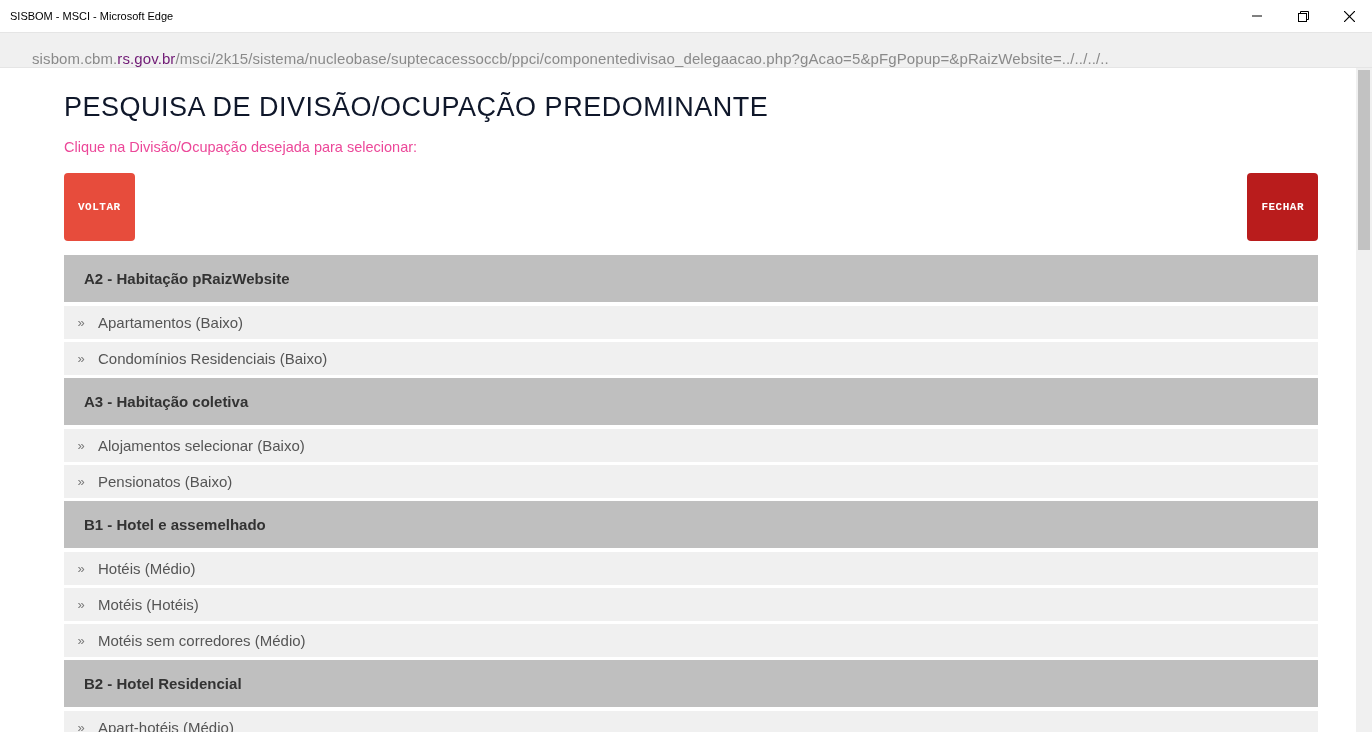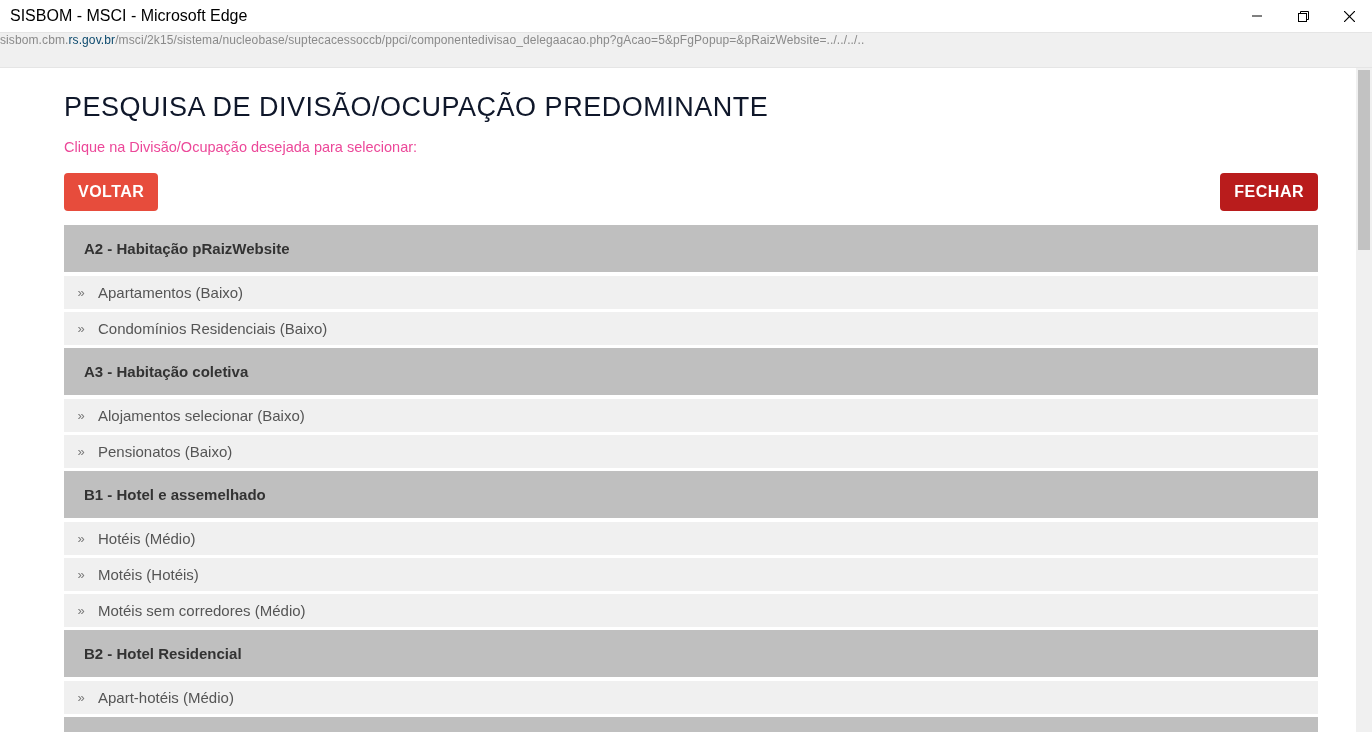--- a/index.html
+++ b/index.html
@@ -1,31 +1,31 @@
 <!DOCTYPE html>
 <html><head>
 <meta charset="utf-8">
 <style>
   * { box-sizing: border-box; margin: 0; padding: 0; }
   html, body { width: 1372px; height: 732px; overflow: hidden; font-family: "Segoe UI", Arial, sans-serif; background: #fff; }
   .window-titlebar { height: 32px; display: flex; align-items: center; justify-content: space-between; padding: 0 0 0 10px; background: #fff; }
-  .window-title { font-size: 16px; color: #000; }
+  .window-title { font-size: 11px; color: #000; }
   .window-controls { display: flex; }
   .win-btn { width: 46px; height: 32px; display: flex; align-items: center; justify-content: center; font-size: 14px; color: #000; }
   .win-btn svg { display: block; }
-  .addr-bar { height: 36px; background: #f0f0f0; border-top: 1px solid #e5e5e5; border-bottom: 1px solid #e5e5e5; display: flex; align-items: flex-start; padding: 0 0; font-size: 12px; color: #8a8a8a; letter-spacing: 0.1px; }
-  .addr-dark { color: #0c4a6e; }
+  .addr-bar { height: 36px; background: #f0f0f0; border-top: 1px solid #e5e5e5; border-bottom: 1px solid #e5e5e5; display: flex; align-items: flex-end; padding: 0 32px; font-size: 15px; color: #8a8a8a; letter-spacing: 0.1px; }
+  .addr-dark { color: #701a75; }
   .viewport { position: relative; height: calc(732px - 32px - 36px); overflow: hidden; }
   .scroll-track { position: absolute; right: 0; top: 0; width: 16px; height: 100%; background: #f0f0f0; }
   .scroll-thumb { position: absolute; right: 2px; top: 2px; width: 12px; height: 180px; background: #c2c2c2; border-radius: 0; }
   .content { padding: 24px 54px 0 64px; color: #555; }
   h1 { font-size: 27px; font-weight: 400; letter-spacing: 0.5px; color: #0f172a; margin-bottom: 16px; }
   .subtitle { font-size: 14.5px; color: #ec4899; margin-bottom: 18px; }
   .btn-row { display: flex; justify-content: space-between; margin-bottom: 14px; }
-  .btn { display: inline-flex; align-items: center; justify-content: center; padding: 10px 14px; font-size: 16px; font-weight: 700; letter-spacing: 0.5px; border-radius: 4px; border: none; cursor: pointer; text-transform: uppercase; }
+  .btn { display: inline-flex; align-items: center; justify-content: center; padding: 28px 14px; font-size: 11px; font-weight: 700; letter-spacing: 0.5px; border-radius: 4px; border: none; cursor: pointer; text-transform: uppercase; font-family: Liberation Mono, monospace; }
   .btn-red { background: #e74c3c; color: #fff; }
   .btn-dark { background: #b91c1c; color: #fff; }
   .list { margin-right: 0; }
   .cat { background: #bfbfbf; color: #333; font-size: 15px; font-weight: 700; padding: 15px 20px; margin-bottom: 4px; }
   .item { background: #f0f0f0; color: #555; font-size: 15px; padding: 8px 10px 8px 10px; margin-bottom: 3px; display: flex; align-items: center; gap: 10px; cursor: pointer; }
   .item .chev { width: 14px; display: inline-flex; justify-content: center; color: #7a7a7a; font-size: 13px; line-height: 1; }
 </style>
 </head>
 <body>
 

